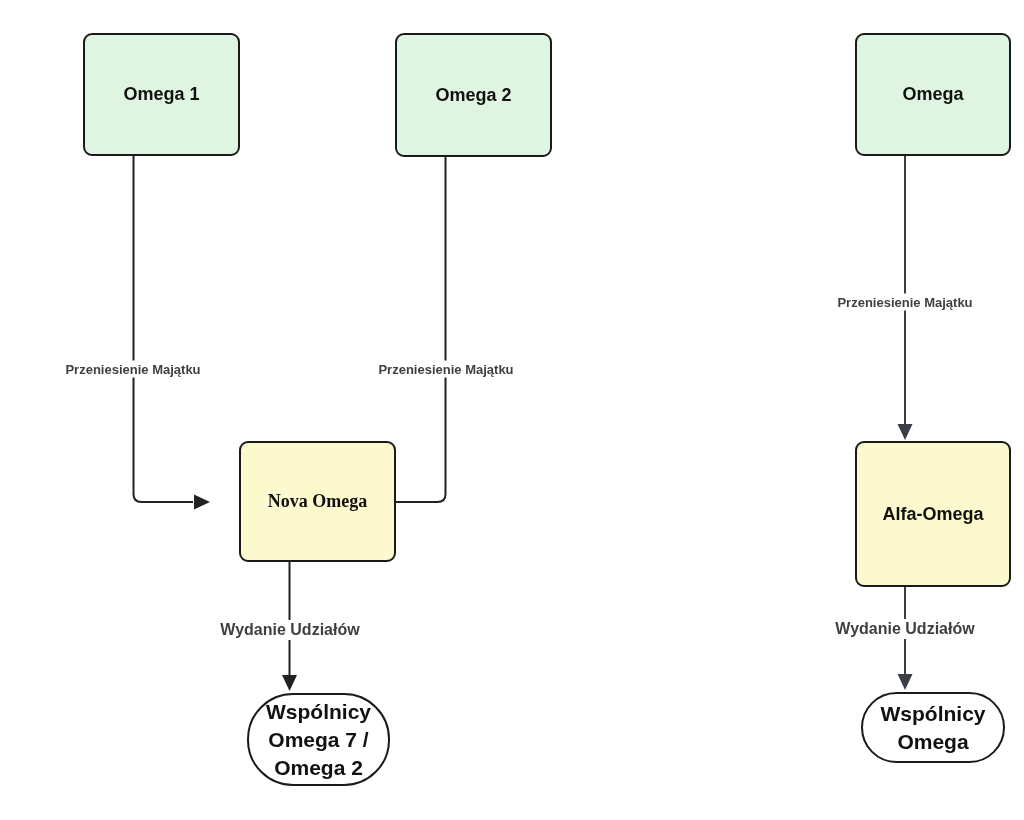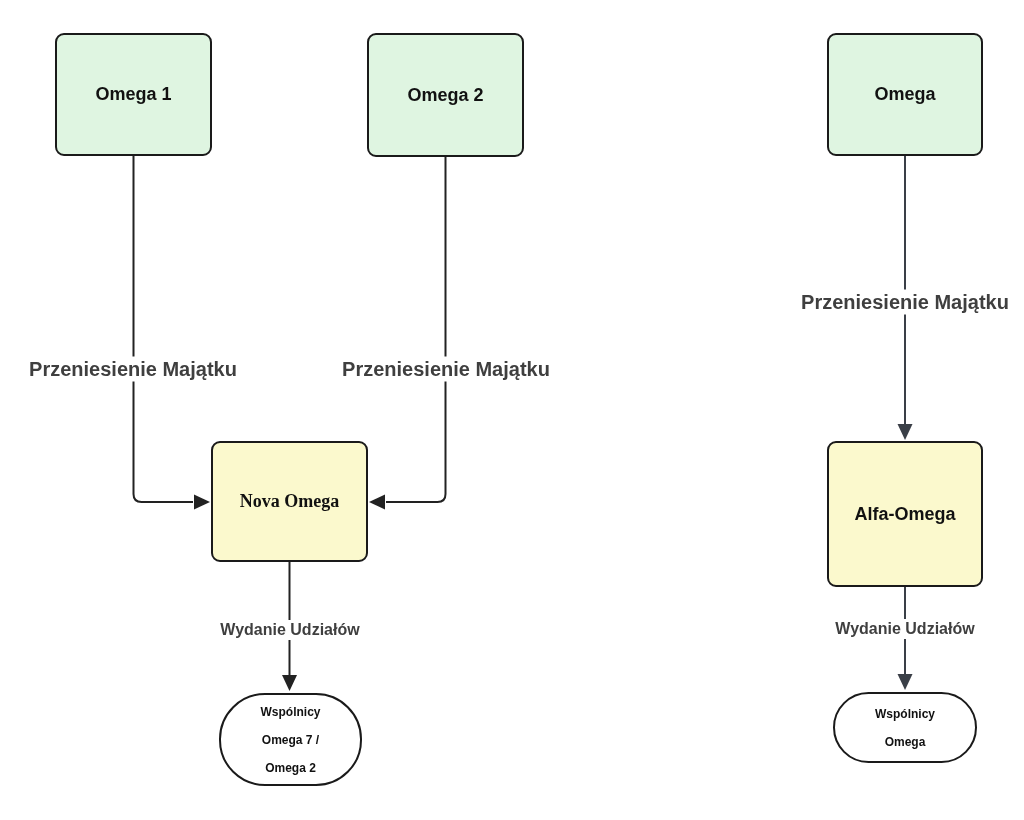--- a/index.html
+++ b/index.html
@@ -28,37 +28,38 @@
     position: absolute;
     box-sizing: border-box;
     border: 2px solid #1a1a1a;
     display: flex;
     align-items: center;
     justify-content: center;
     text-align: center;
     color: #111111;
     font-weight: 700;
     font-size: 18px;
+    margin-left: 28px;
   }
   .node.rect { border-radius: 9px; }
   .node.green { background: #dff5e1; }
   .node.yellow { background: #fbf9cd; }
   .node.stadium {
     background: #ffffff;
     flex-direction: column;
-    font-size: 12px;
+    font-size: 21px;
     line-height: 28px;
   }
   .edge-label {
     position: absolute;
     transform: translate(-50%, -50%);
     background: #ffffff;
     color: #3f3f3f;
     font-weight: 700;
-    font-size: 20px;
+    font-size: 13px;
     padding: 1px 5px;
     white-space: nowrap;
   }
 </style>
 </head>
 <body>
 
 <div class="canvas">
 
   <svg class="edges" viewBox="0 0 1024 820">

